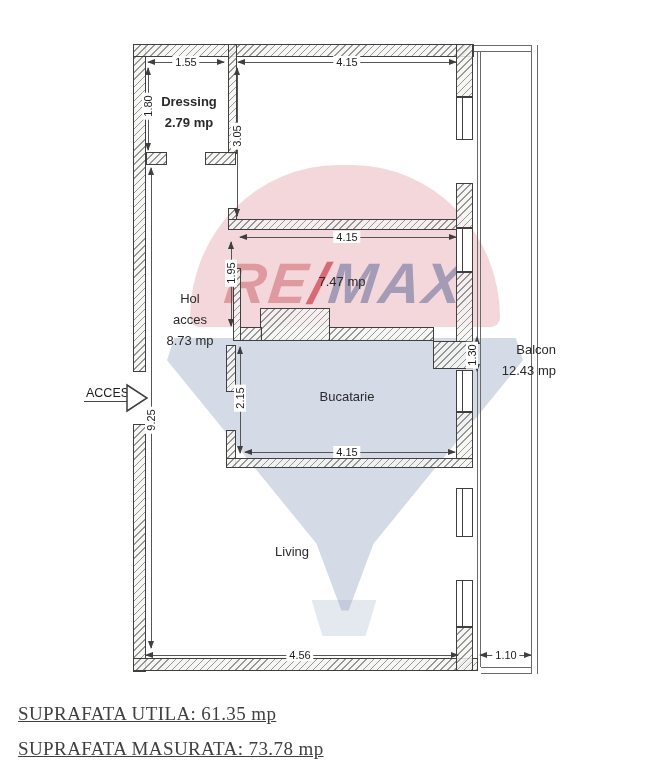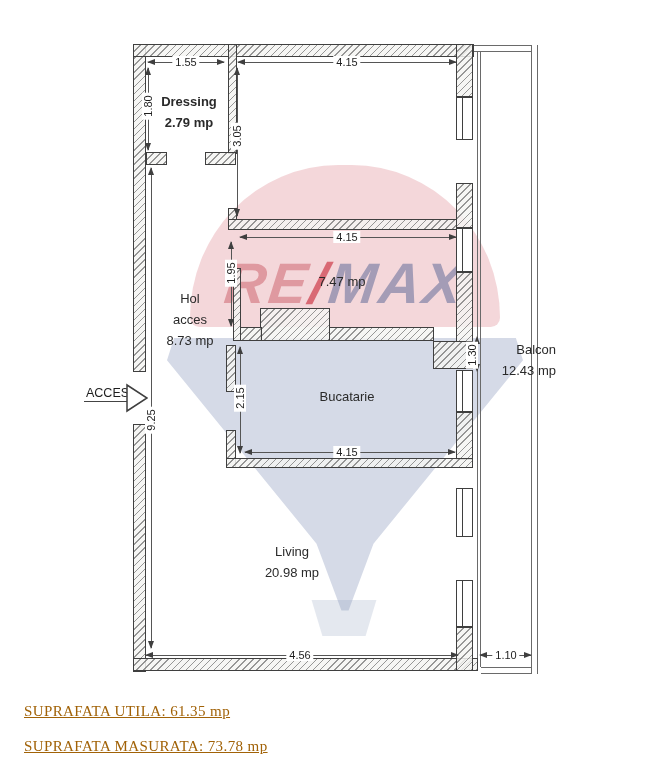--- a/index.html
+++ b/index.html
@@ -38,21 +38,21 @@
           transform:translate(-50%,-50%);white-space:nowrap;z-index:5;}
   .dimlab.rot{transform:translate(-50%,-50%) rotate(-90deg);}
   
   .room{position:absolute;text-align:center;font-size:13px;line-height:1.6;color:#2a2a2a;z-index:5;}
   .room.left{text-align:right;}
   
   .acc-label{position:absolute;left:84px;top:386px;font-size:12.5px;color:#1e1e1e;border-bottom:1px solid #444;
              padding:0 6px 1px 2px;z-index:5;}
   .acc-arrow{position:absolute;left:126px;top:383px;z-index:5;}
   
-  .foot{position:absolute;left:24px;font-family:"Liberation Serif",serif;font-size:15px;color:#a16207;
+  .foot{position:absolute;left:18px;font-family:"Liberation Serif",serif;font-size:19px;color:#404040;
         text-decoration:underline;letter-spacing:0.4px;z-index:5;}
 </style>
 </head>
 <body>
 
 <div class="canvas">
 
   <div class="wm">
     <div class="wm-dome"></div>
     <div class="wm-blue"></div>
@@ -135,21 +135,20 @@
   </div>
   <div class="room left" style="left:486px;top:340px;width:70px;">
     <div>Balcon</div>
     <div>12.43 mp</div>
   </div>
   <div class="room" style="left:277px;top:387px;width:140px;">
     <div>Bucatarie</div>
   </div>
   <div class="room" style="left:222px;top:542px;width:140px;">
     <div>Living</div>
-    <div>20.98 mp</div>
   </div>
 
   <span class="acc-label">ACCES</span>
   <span class="acc-arrow">
     <svg width="22" height="30" viewBox="0 0 22 30">
         <polygon points="1,2 21,15 1,28" fill="#ffffff" stroke="#3f3f3f" stroke-width="1.5"></polygon>
       </svg>
   </span>
 
   <div class="foot" style="top:703px;">SUPRAFATA UTILA: 61.35 mp</div>

